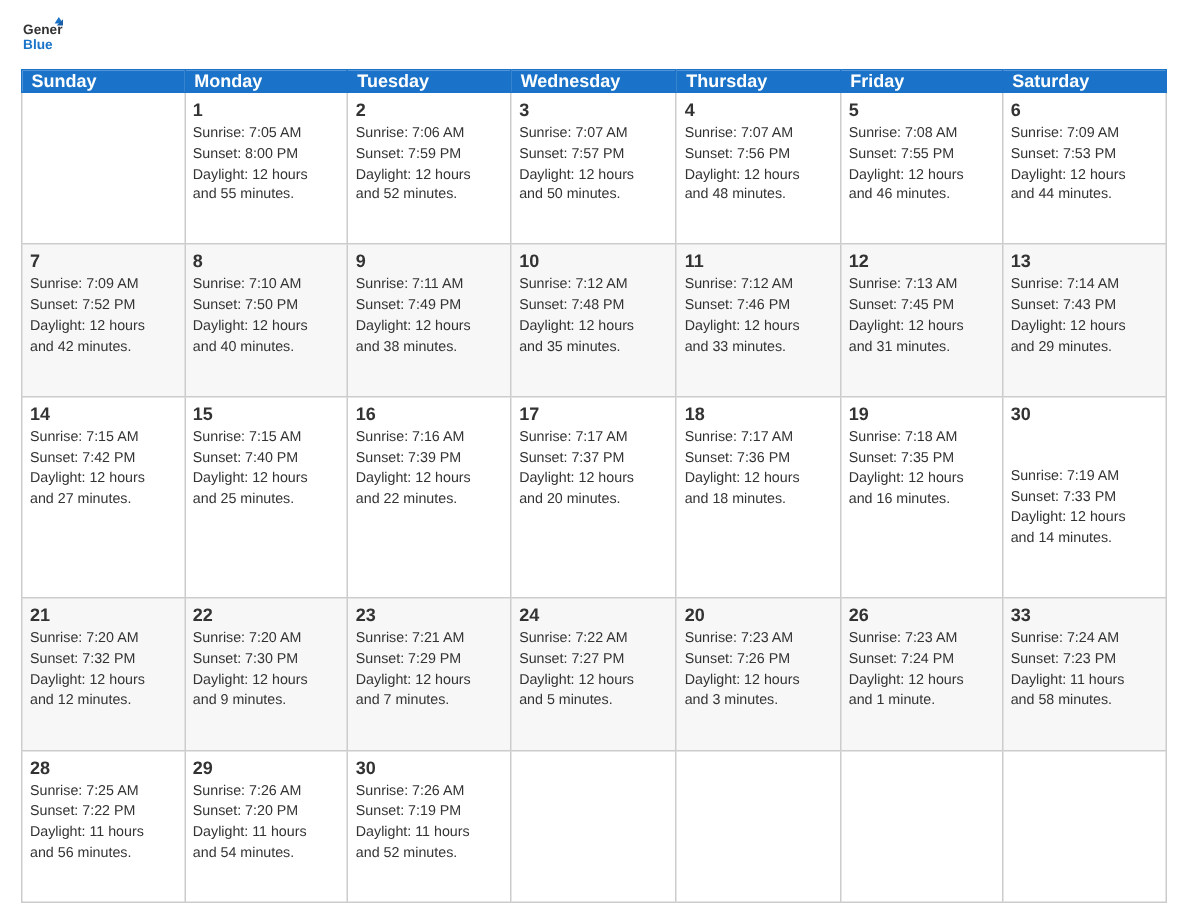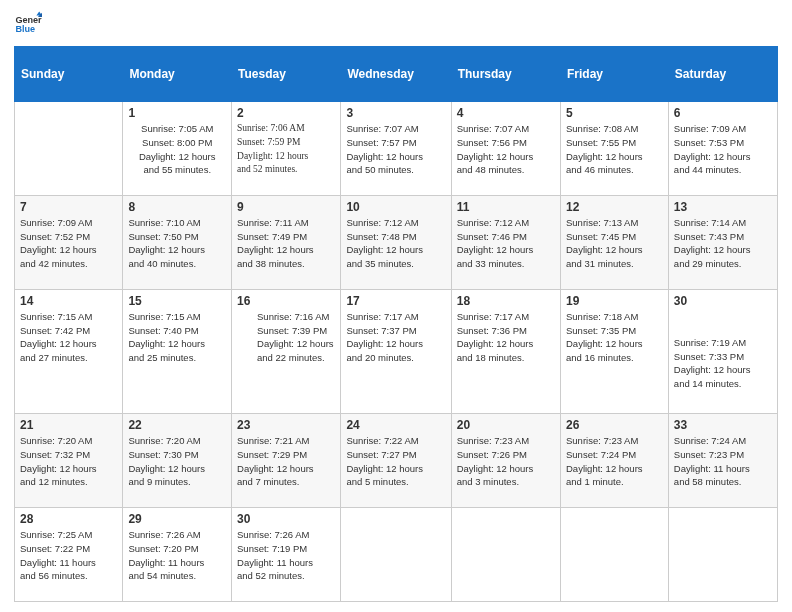--- a/index.html
+++ b/index.html
@@ -55,21 +55,21 @@
     }
     .calendar {
       width: 100%;
       border-collapse: collapse;
       flex: 1;
     }
     .calendar th {
       background: #1a73c8;
       color: #fff;
       text-align: left;
-      padding: 20px 6px;
+      padding: 0 6px;
       font-size: 12px;
       font-weight: bold;
       border: 1px solid #1a73c8;
     }
     .calendar td {
       border: 1px solid #ccc;
       vertical-align: top;
       padding: 4px 5px;
       width: 113px;
       min-height: 80px;
@@ -126,28 +126,28 @@
           <th>Thursday</th>
           <th>Friday</th>
           <th>Saturday</th>
         </tr>
     </thead>
     <tbody id="calendar-body">
     <tr>
           <td class="empty"></td>
           <td>
             <span class="day-num">1</span>
-            <div class="day-info" style="white-space: pre-line; text-align: center;">Sunrise: 7:05 AM
+            <div class="day-info" style="white-space: pre-line;">Sunrise: 7:05 AM
 Sunset: 8:00 PM
 Daylight: 12 hours
 and 55 minutes.</div>
           </td>
           <td>
             <span class="day-num">2</span>
-            <div class="day-info" style="white-space: pre-line; font-family: Liberation Serif, serif;">Sunrise: 7:06 AM
+            <div class="day-info" style="white-space: pre-line;">Sunrise: 7:06 AM
 Sunset: 7:59 PM
 Daylight: 12 hours
 and 52 minutes.</div>
           </td>
           <td>
             <span class="day-num">3</span>
             <div class="day-info" style="white-space: pre-line;">Sunrise: 7:07 AM
 Sunset: 7:57 PM
 Daylight: 12 hours
 and 50 minutes.</div>
@@ -235,21 +235,21 @@
           </td>
           <td>
             <span class="day-num">15</span>
             <div class="day-info" style="white-space: pre-line;">Sunrise: 7:15 AM
 Sunset: 7:40 PM
 Daylight: 12 hours
 and 25 minutes.</div>
           </td>
           <td>
             <span class="day-num">16</span>
-            <div class="day-info" style="white-space: pre-line; margin-left: 20px;">Sunrise: 7:16 AM
+            <div class="day-info" style="white-space: pre-line;">Sunrise: 7:16 AM
 Sunset: 7:39 PM
 Daylight: 12 hours
 and 22 minutes.</div>
           </td>
           <td>
             <span class="day-num">17</span>
             <div class="day-info" style="white-space: pre-line;">Sunrise: 7:17 AM
 Sunset: 7:37 PM
 Daylight: 12 hours
 and 20 minutes.</div>

